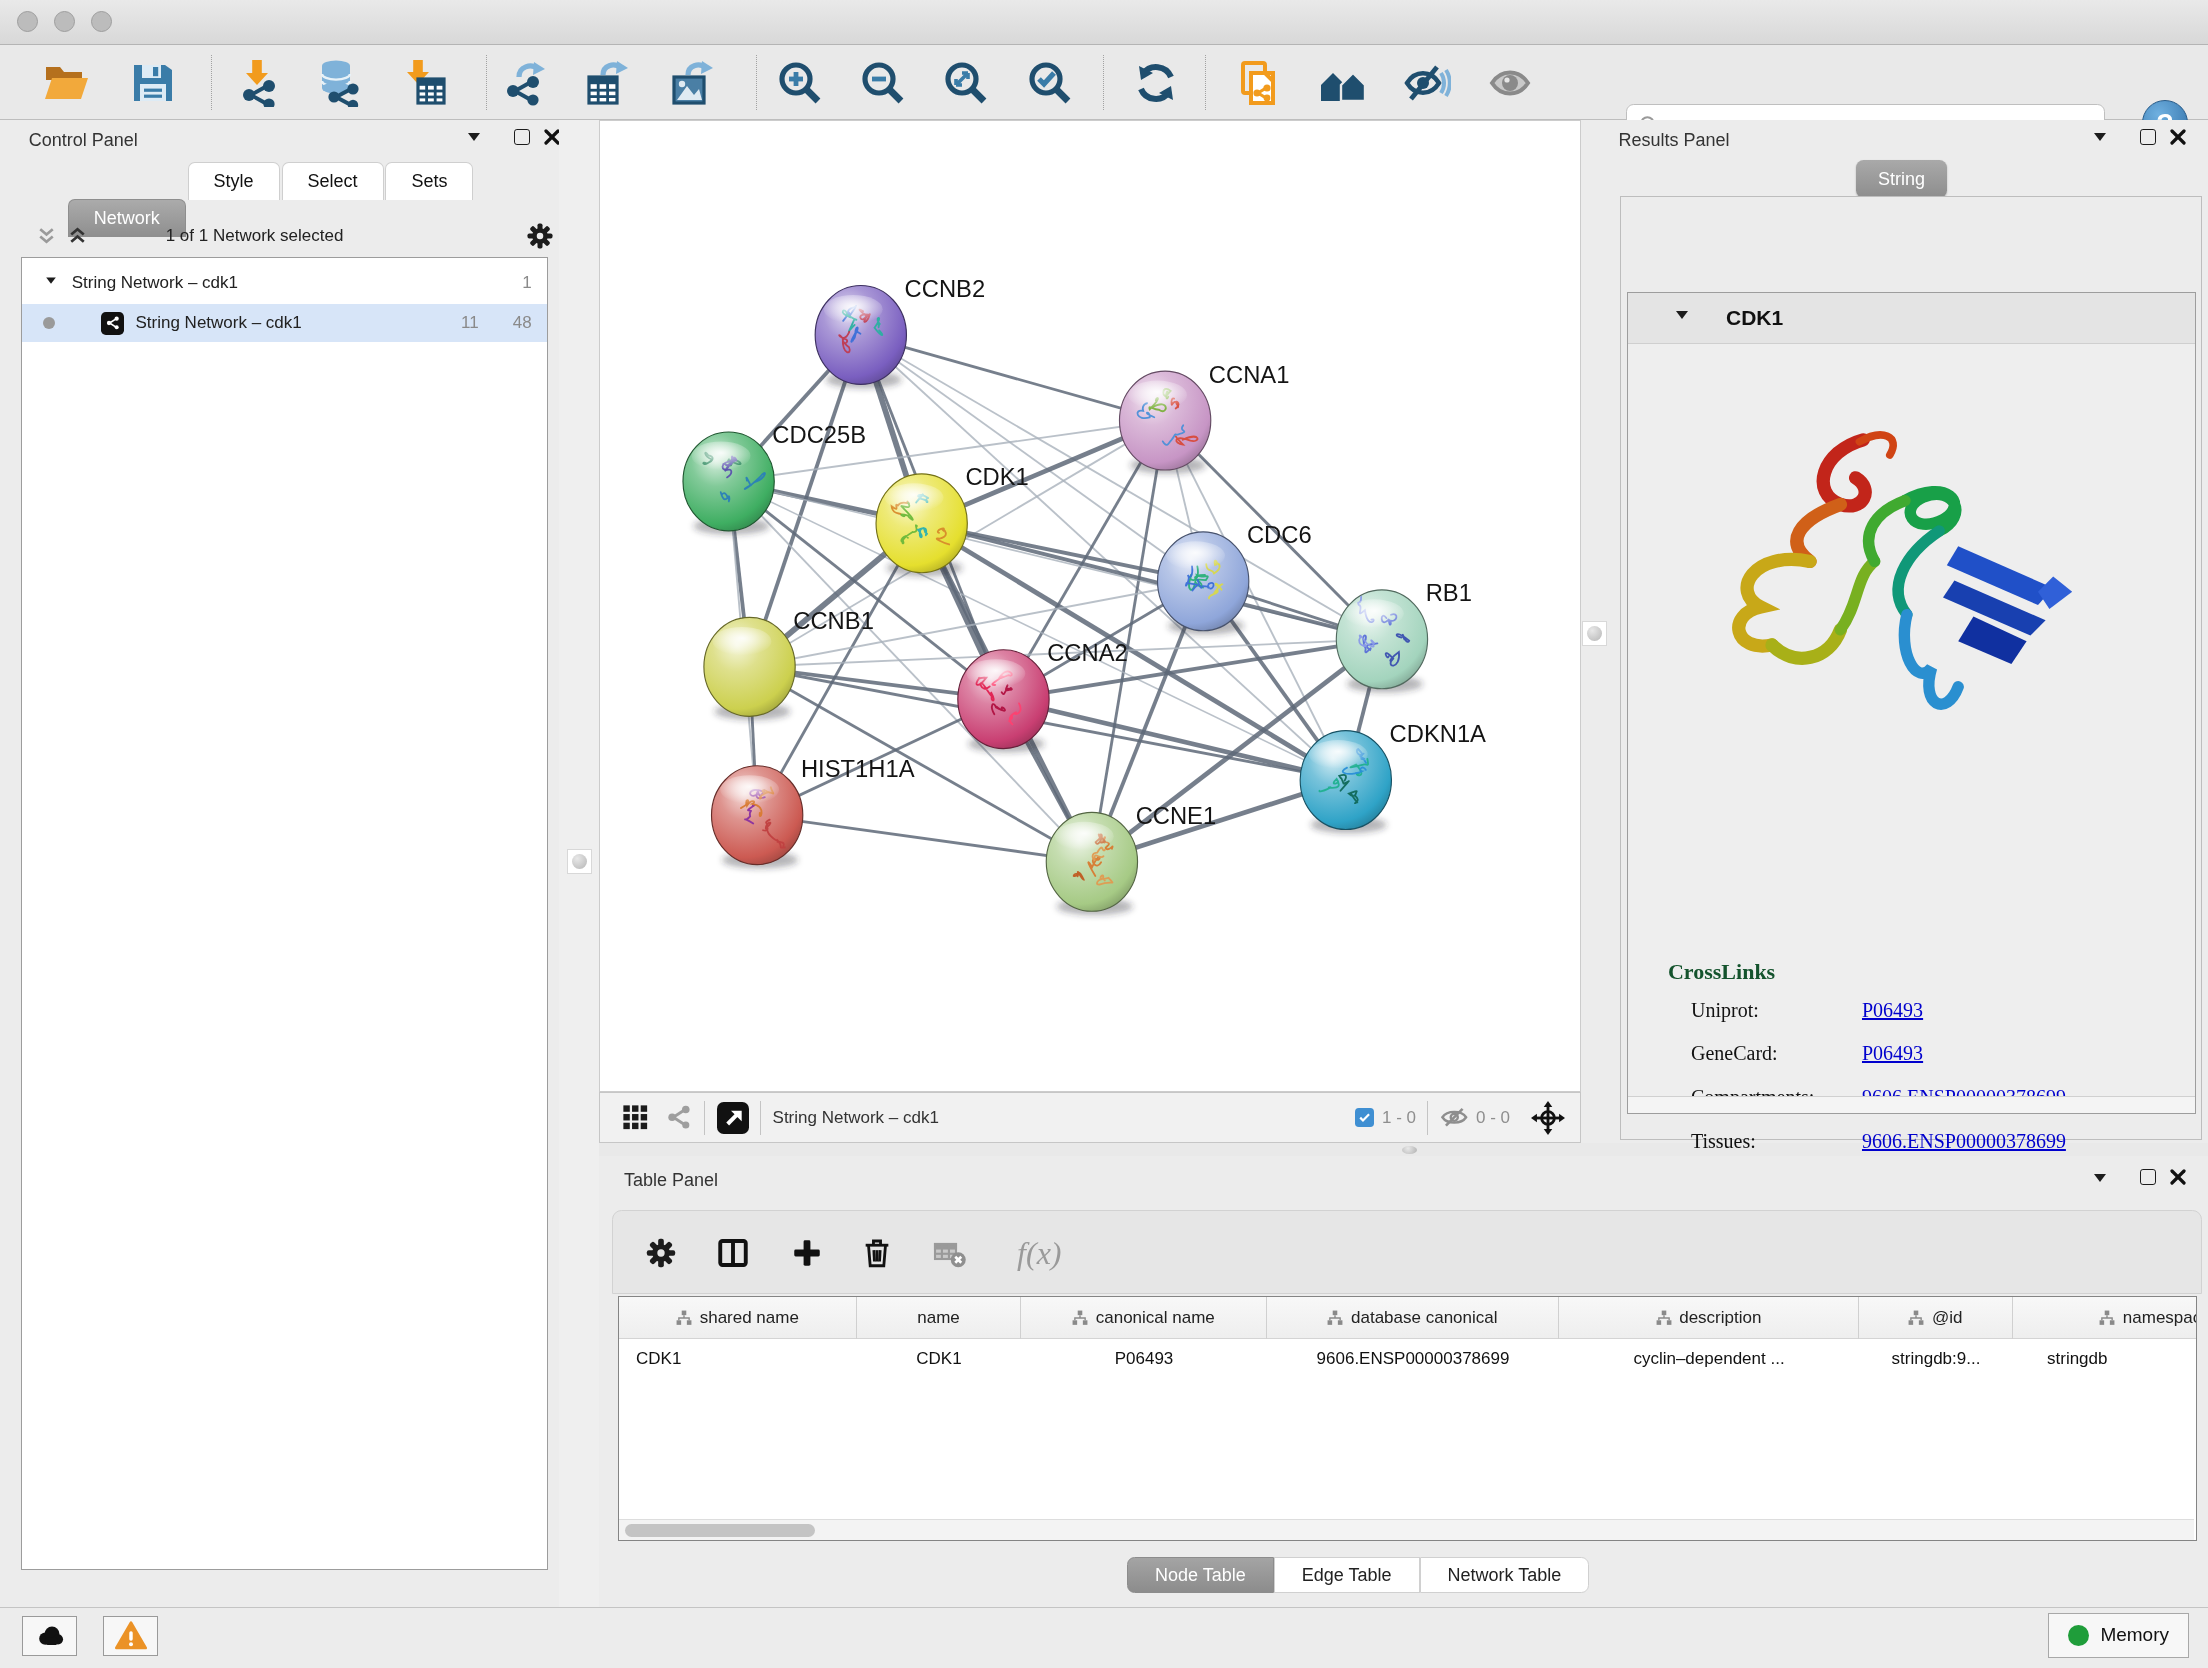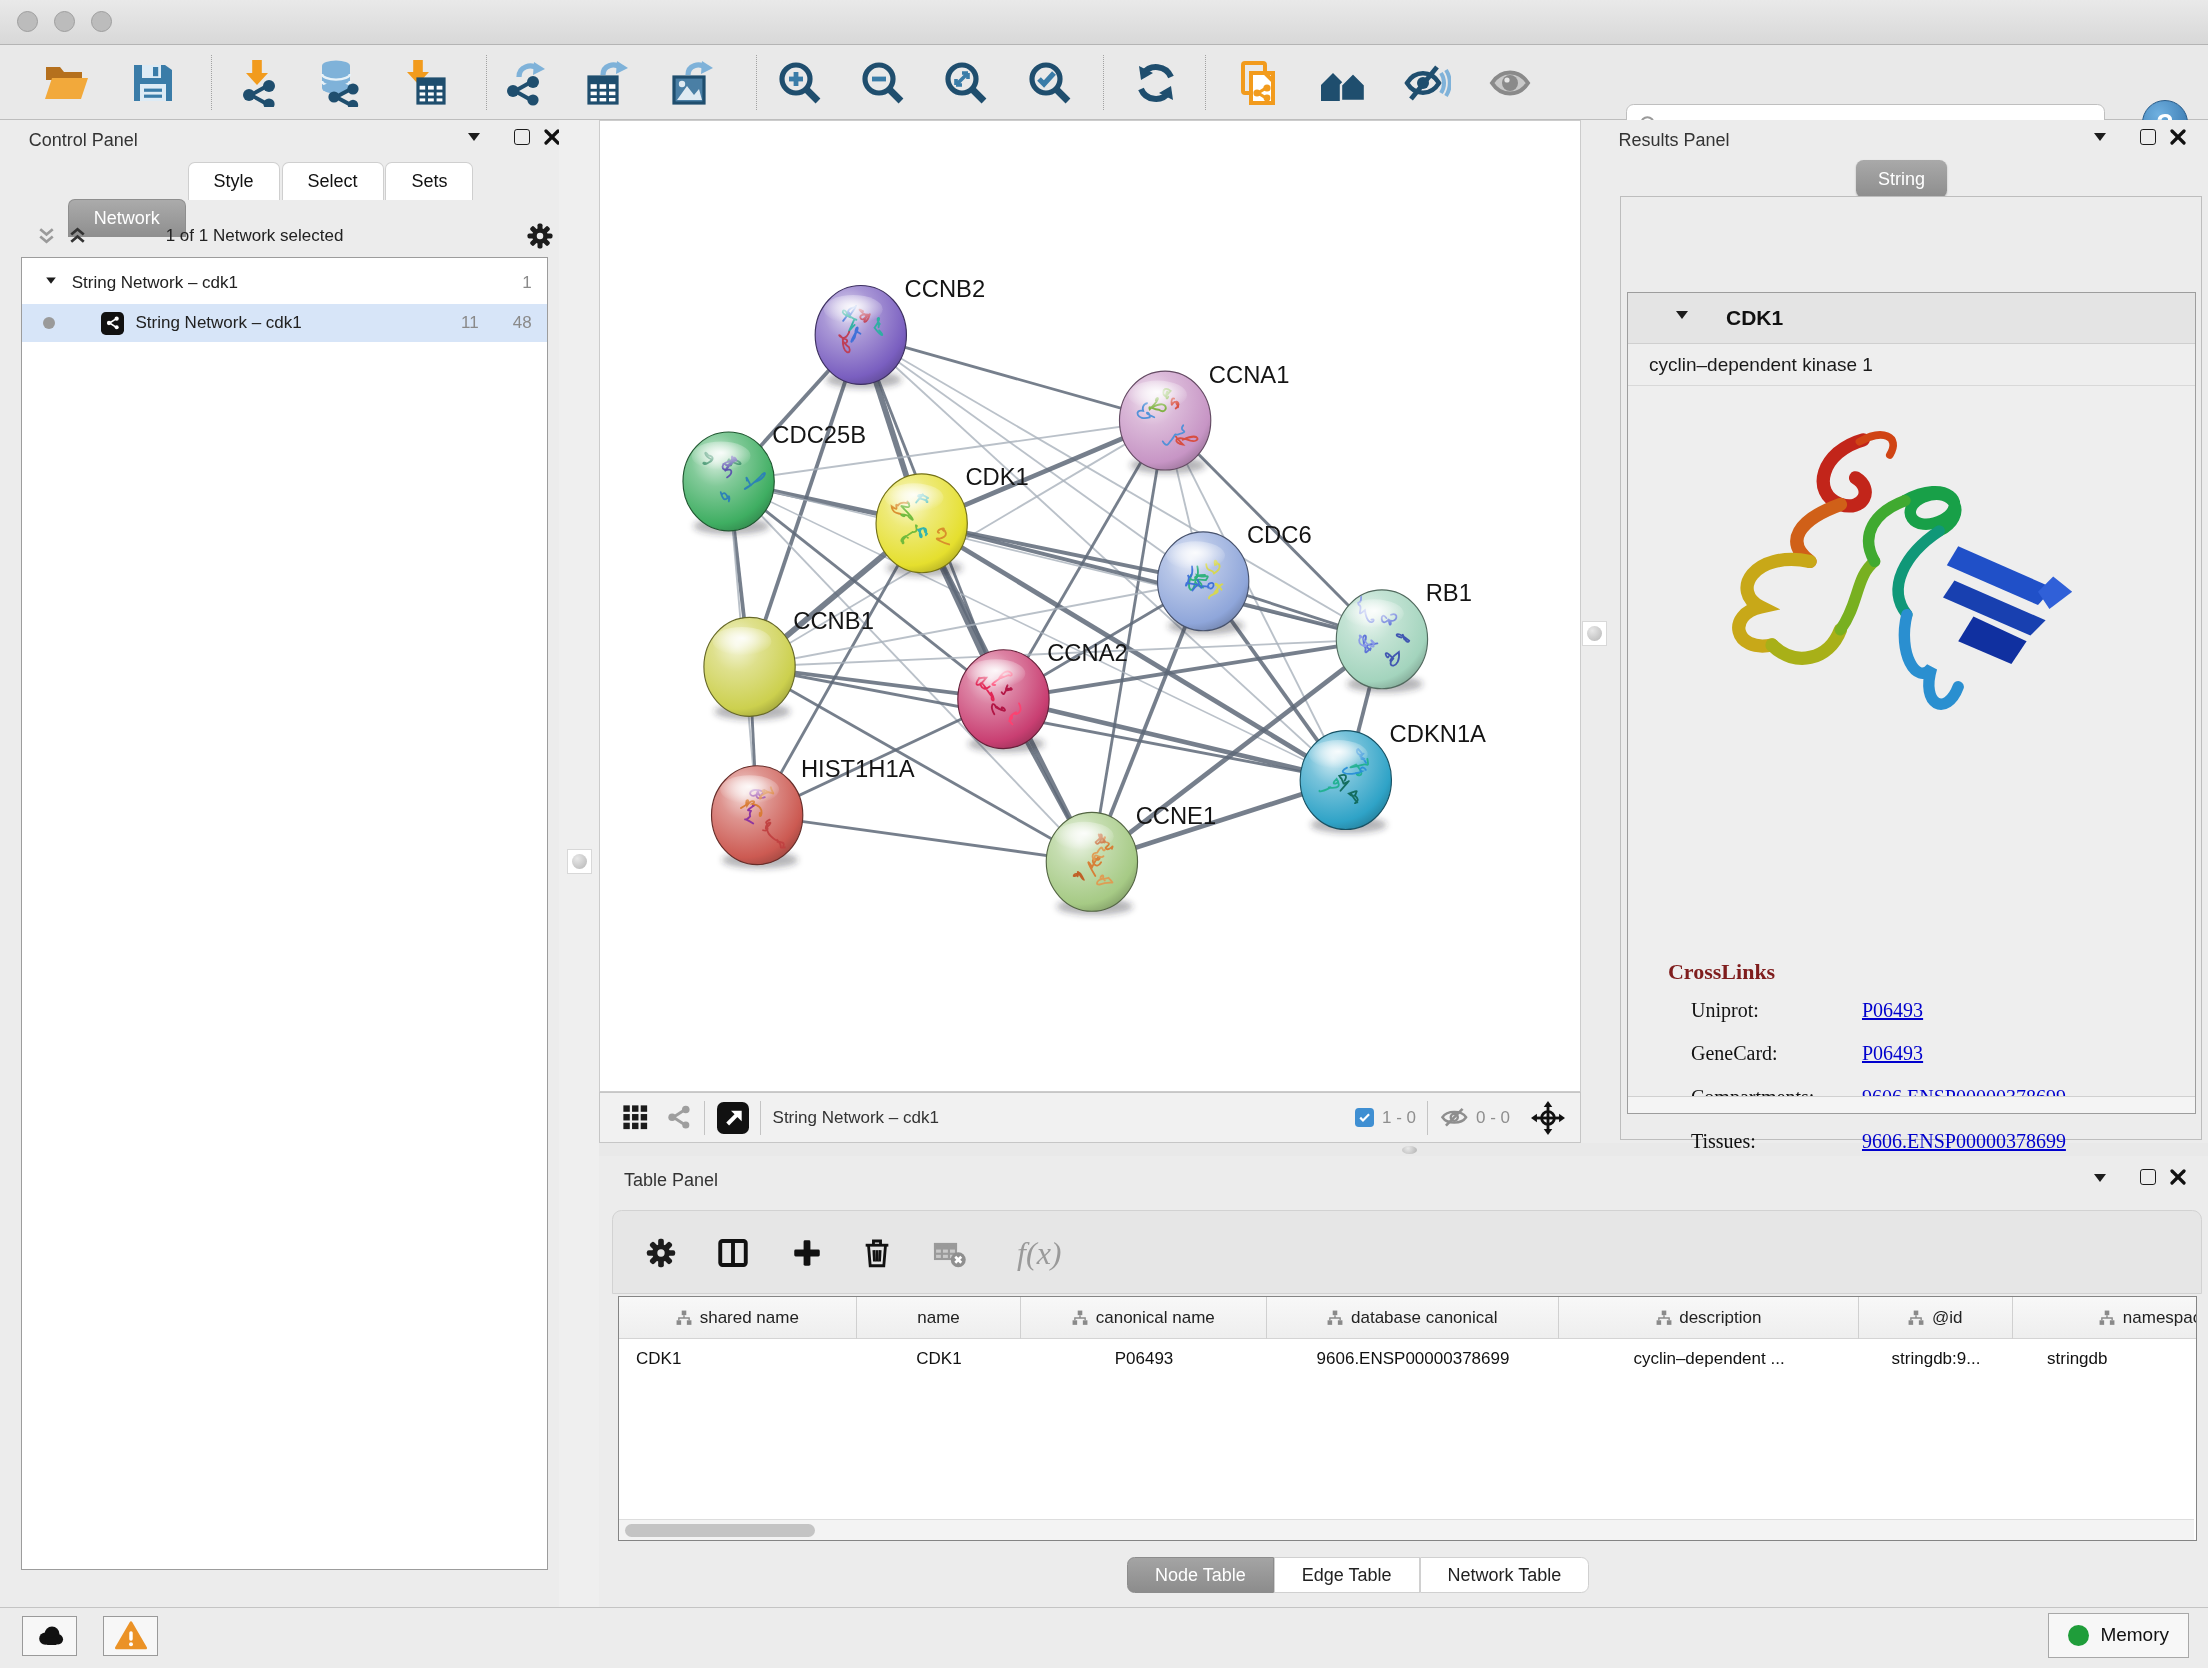--- a/index.html
+++ b/index.html
@@ -106,21 +106,21 @@
   .rp-btn { position:absolute; top:19px; height:42px; background:#fff; border:1px solid #bbb; border-radius:7.6px;
     font-size:19px; display:flex; align-items:center; justify-content:center; cursor:pointer; }
   .rp-main { position:absolute; left:5.7px; top:95px; width:569px; height:822px;
     background:#eeeeee; border:1.9px solid #9d9d9d; }
   .rp-protrow { position:absolute; left:0; top:0; width:100%; height:51px; background:#e4e4e4;
     border-bottom:1px solid #cfcfcf; display:flex; align-items:center; }
   .rp-protname { font-size:21px; font-weight:bold; color:#111; margin-left:38px; }
   .rp-desc { position:absolute; left:0; top:51px; width:100%; height:42px; border-bottom:1px solid #d8d8d8;
     font-size:19px; color:#1a1a1a; display:flex; align-items:center; padding-left:21px; }
   .xl { font-family:"Liberation Serif", serif; }
-  .xl-title { position:absolute; left:40px; top:666px; font-size:22px; font-weight:bold; color:#7f1d1d; }
+  .xl-title { position:absolute; left:40px; top:666px; font-size:22px; font-weight:bold; color:#14532d; }
   .xl-row { position:absolute; left:63px; width:495px; height:32px; font-size:20px; }
   .xl-row .xl-lab { position:absolute; left:0; color:#111; }
   .xl-row a { position:absolute; left:171px; color:#0000cd; text-decoration:underline; cursor:pointer; }
   .rp-scrollstrip { position:absolute; left:0; bottom:0; width:100%; height:17px; background:#f4f4f4; border-top:1px solid #d0d0d0; }
   
   .table-panel { position:absolute; left:599px; top:1157px; width:1609px; height:447px; background:#ececec; }
   .tp-head .ph-title { position:absolute; left:25px; top:13.3px; }
   .tp-toolbox { position:absolute; left:13.3px; top:53px; width:1590px; height:84px;
     background:#e6e6e6; border:1px solid #d2d2d2; border-radius:9.5px 9.5px 0 0; }
   .tp-tool { position:absolute; top:21px; width:42px; height:42px; display:flex; align-items:center; justify-content:center; cursor:pointer; }
@@ -718,21 +718,20 @@
         <line x1="14" y1="2" x2="2" y2="14" stroke="#111" stroke-width="3.2" stroke-linecap="round"></line>
       </svg>
   </div>
   <div class="rp-tab">String</div>
   <div class="rp-outer">
     <div class="rp-main">
       <div class="rp-protrow">
         <span class="tri-down" style="margin-left:48px;"></span>
         <span class="rp-protname">CDK1</span>
       </div>
-      <div class="rp-desc">cyclin–dependent kinase 1</div>
       <svg style="position:absolute; left:49px; top:124px;" width="418" height="342" viewBox="0 0 220 180">
         <g fill="none" stroke-linecap="round">
           <path d="M98 12 C76 18 70 40 86 46 C98 50 104 38 94 32" stroke="#c2251a" stroke-width="7"></path>
           <path d="M96 13 C108 6 118 10 112 20" stroke="#d04414" stroke-width="4"></path>
           <path d="M86 46 C64 54 56 66 70 76" stroke="#d06018" stroke-width="7"></path>
           <path d="M70 76 C40 70 28 92 44 100 C26 104 30 124 50 120" stroke="#c8a818" stroke-width="7"></path>
           <path d="M50 120 C62 132 80 128 86 112" stroke="#a8b018" stroke-width="7"></path>
           <path d="M86 112 C96 98 94 84 104 76" stroke="#78b020" stroke-width="6"></path>
           <path d="M120 44 C142 32 154 46 140 54 C124 62 116 48 130 42 C146 36 154 52 138 60" stroke="#18a048" stroke-width="6"></path>
           <path d="M104 76 C96 62 104 50 120 44" stroke="#40aa30" stroke-width="6"></path>

